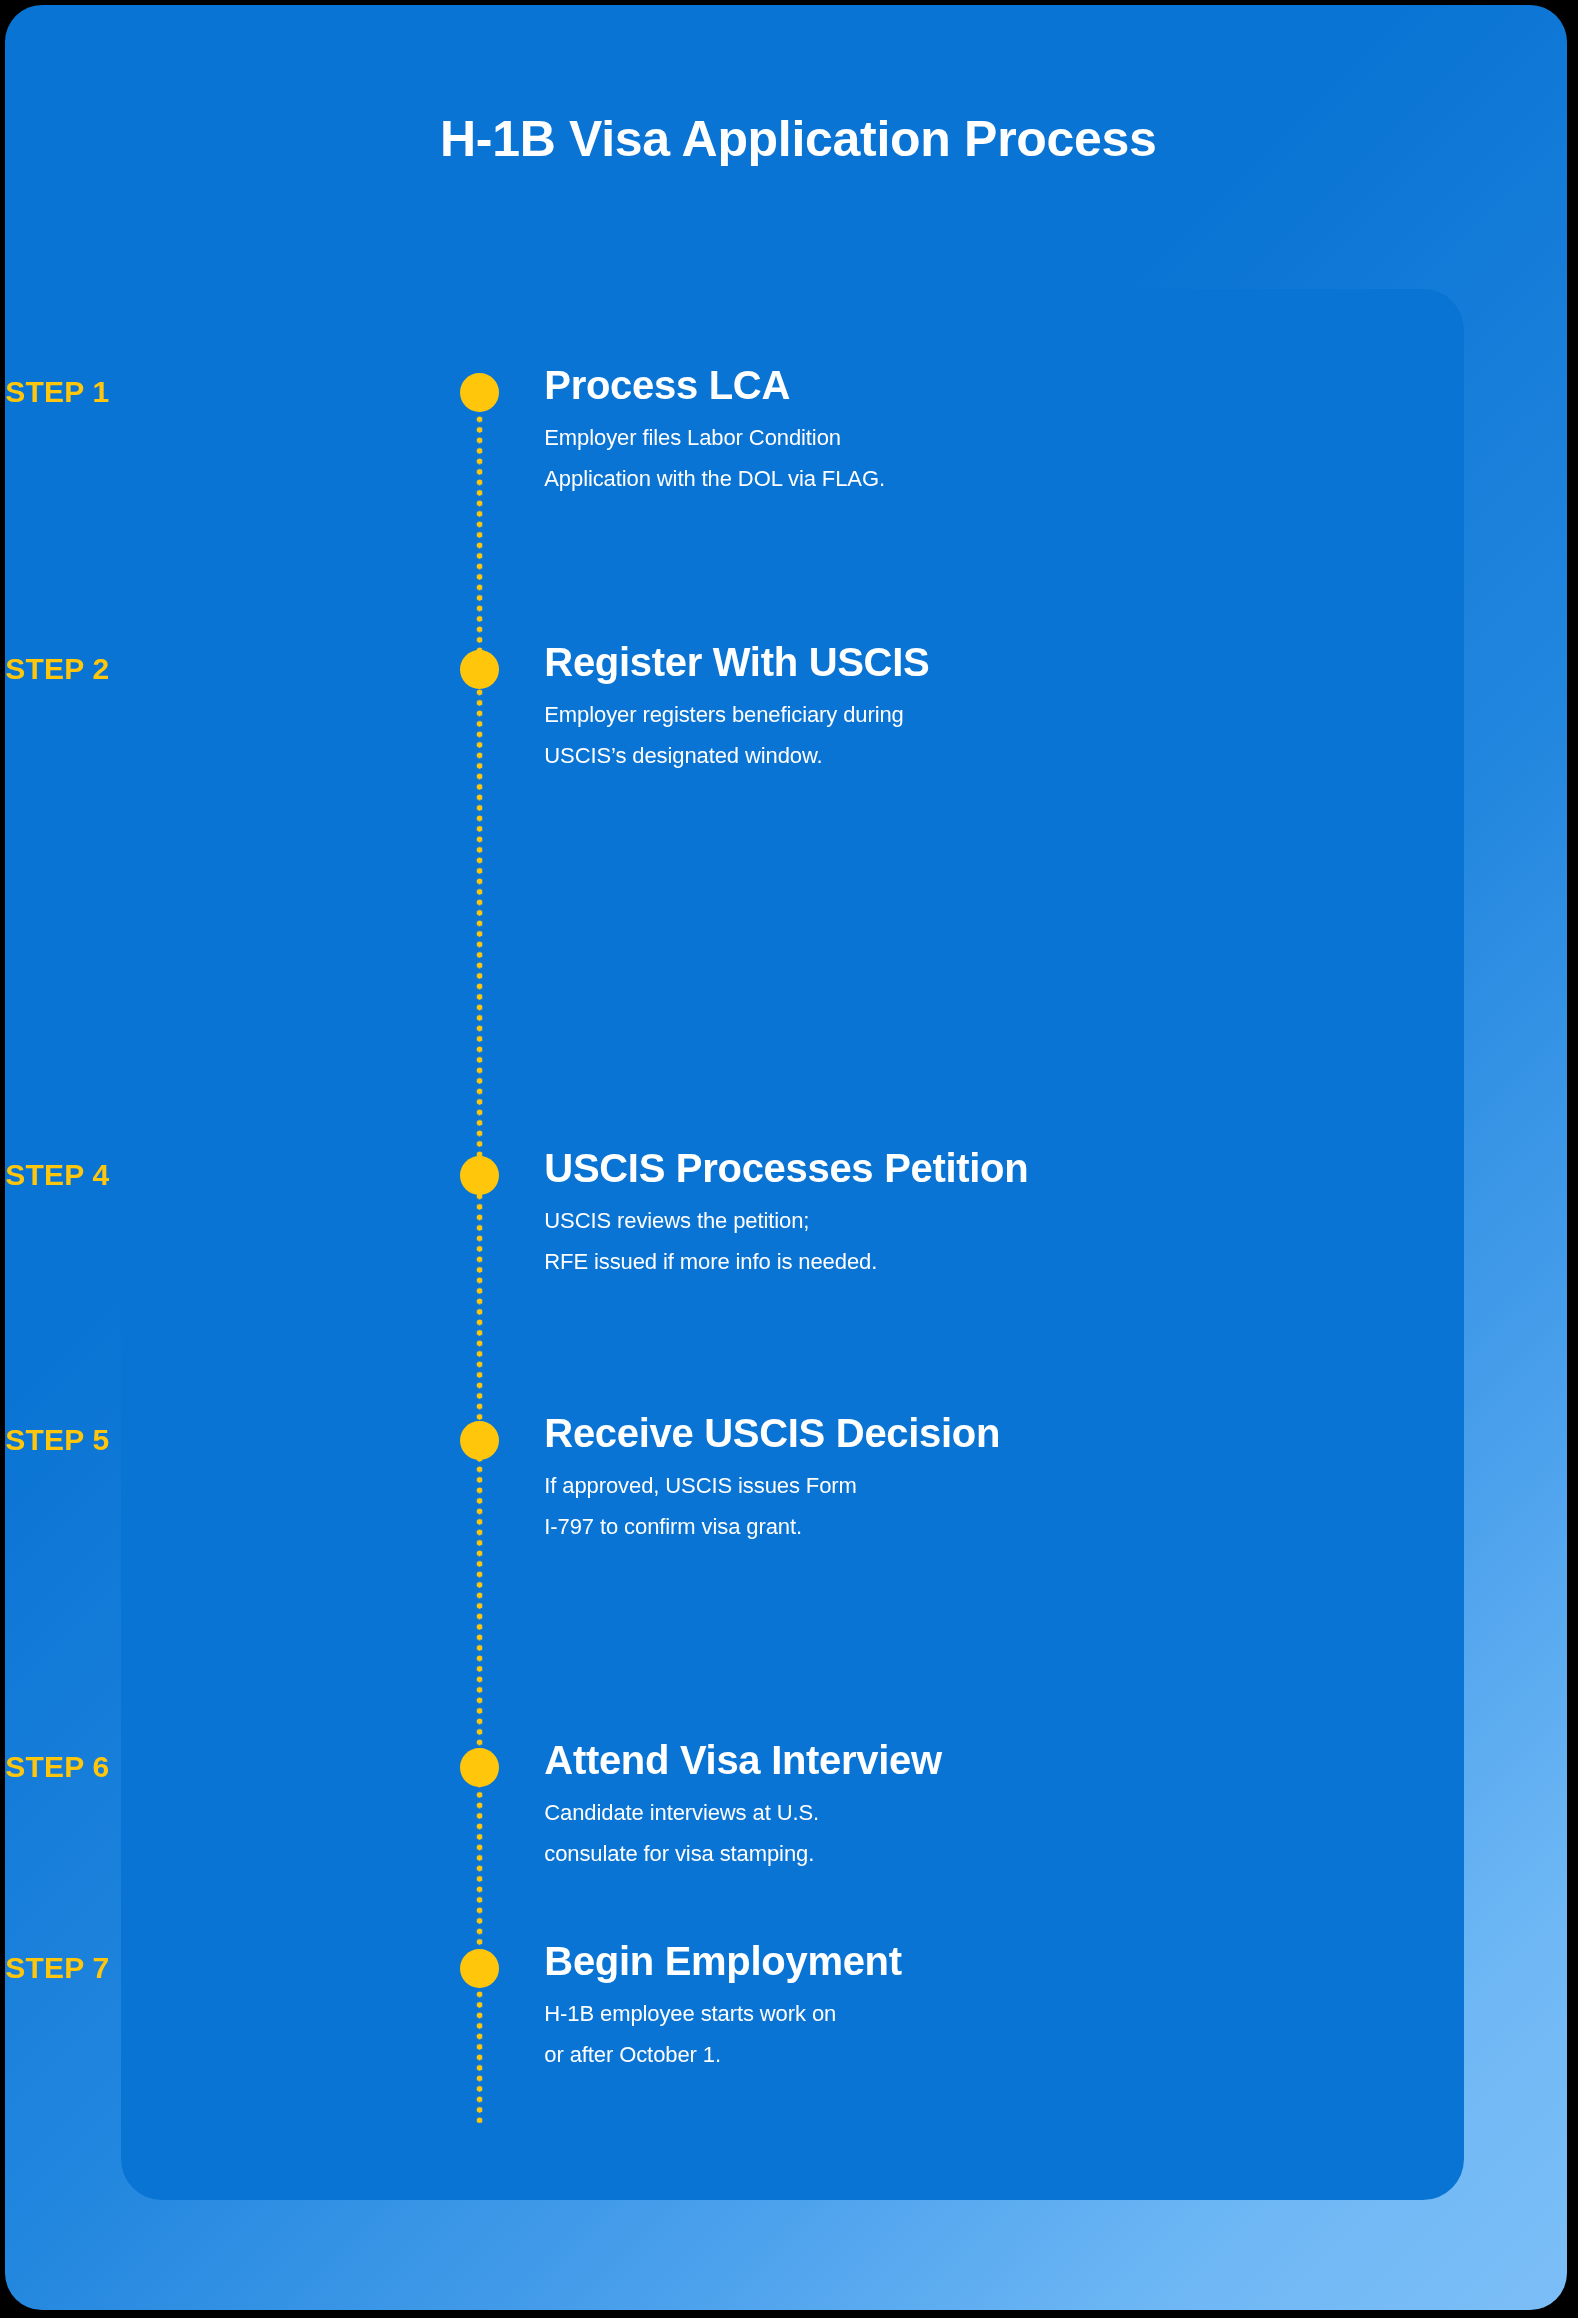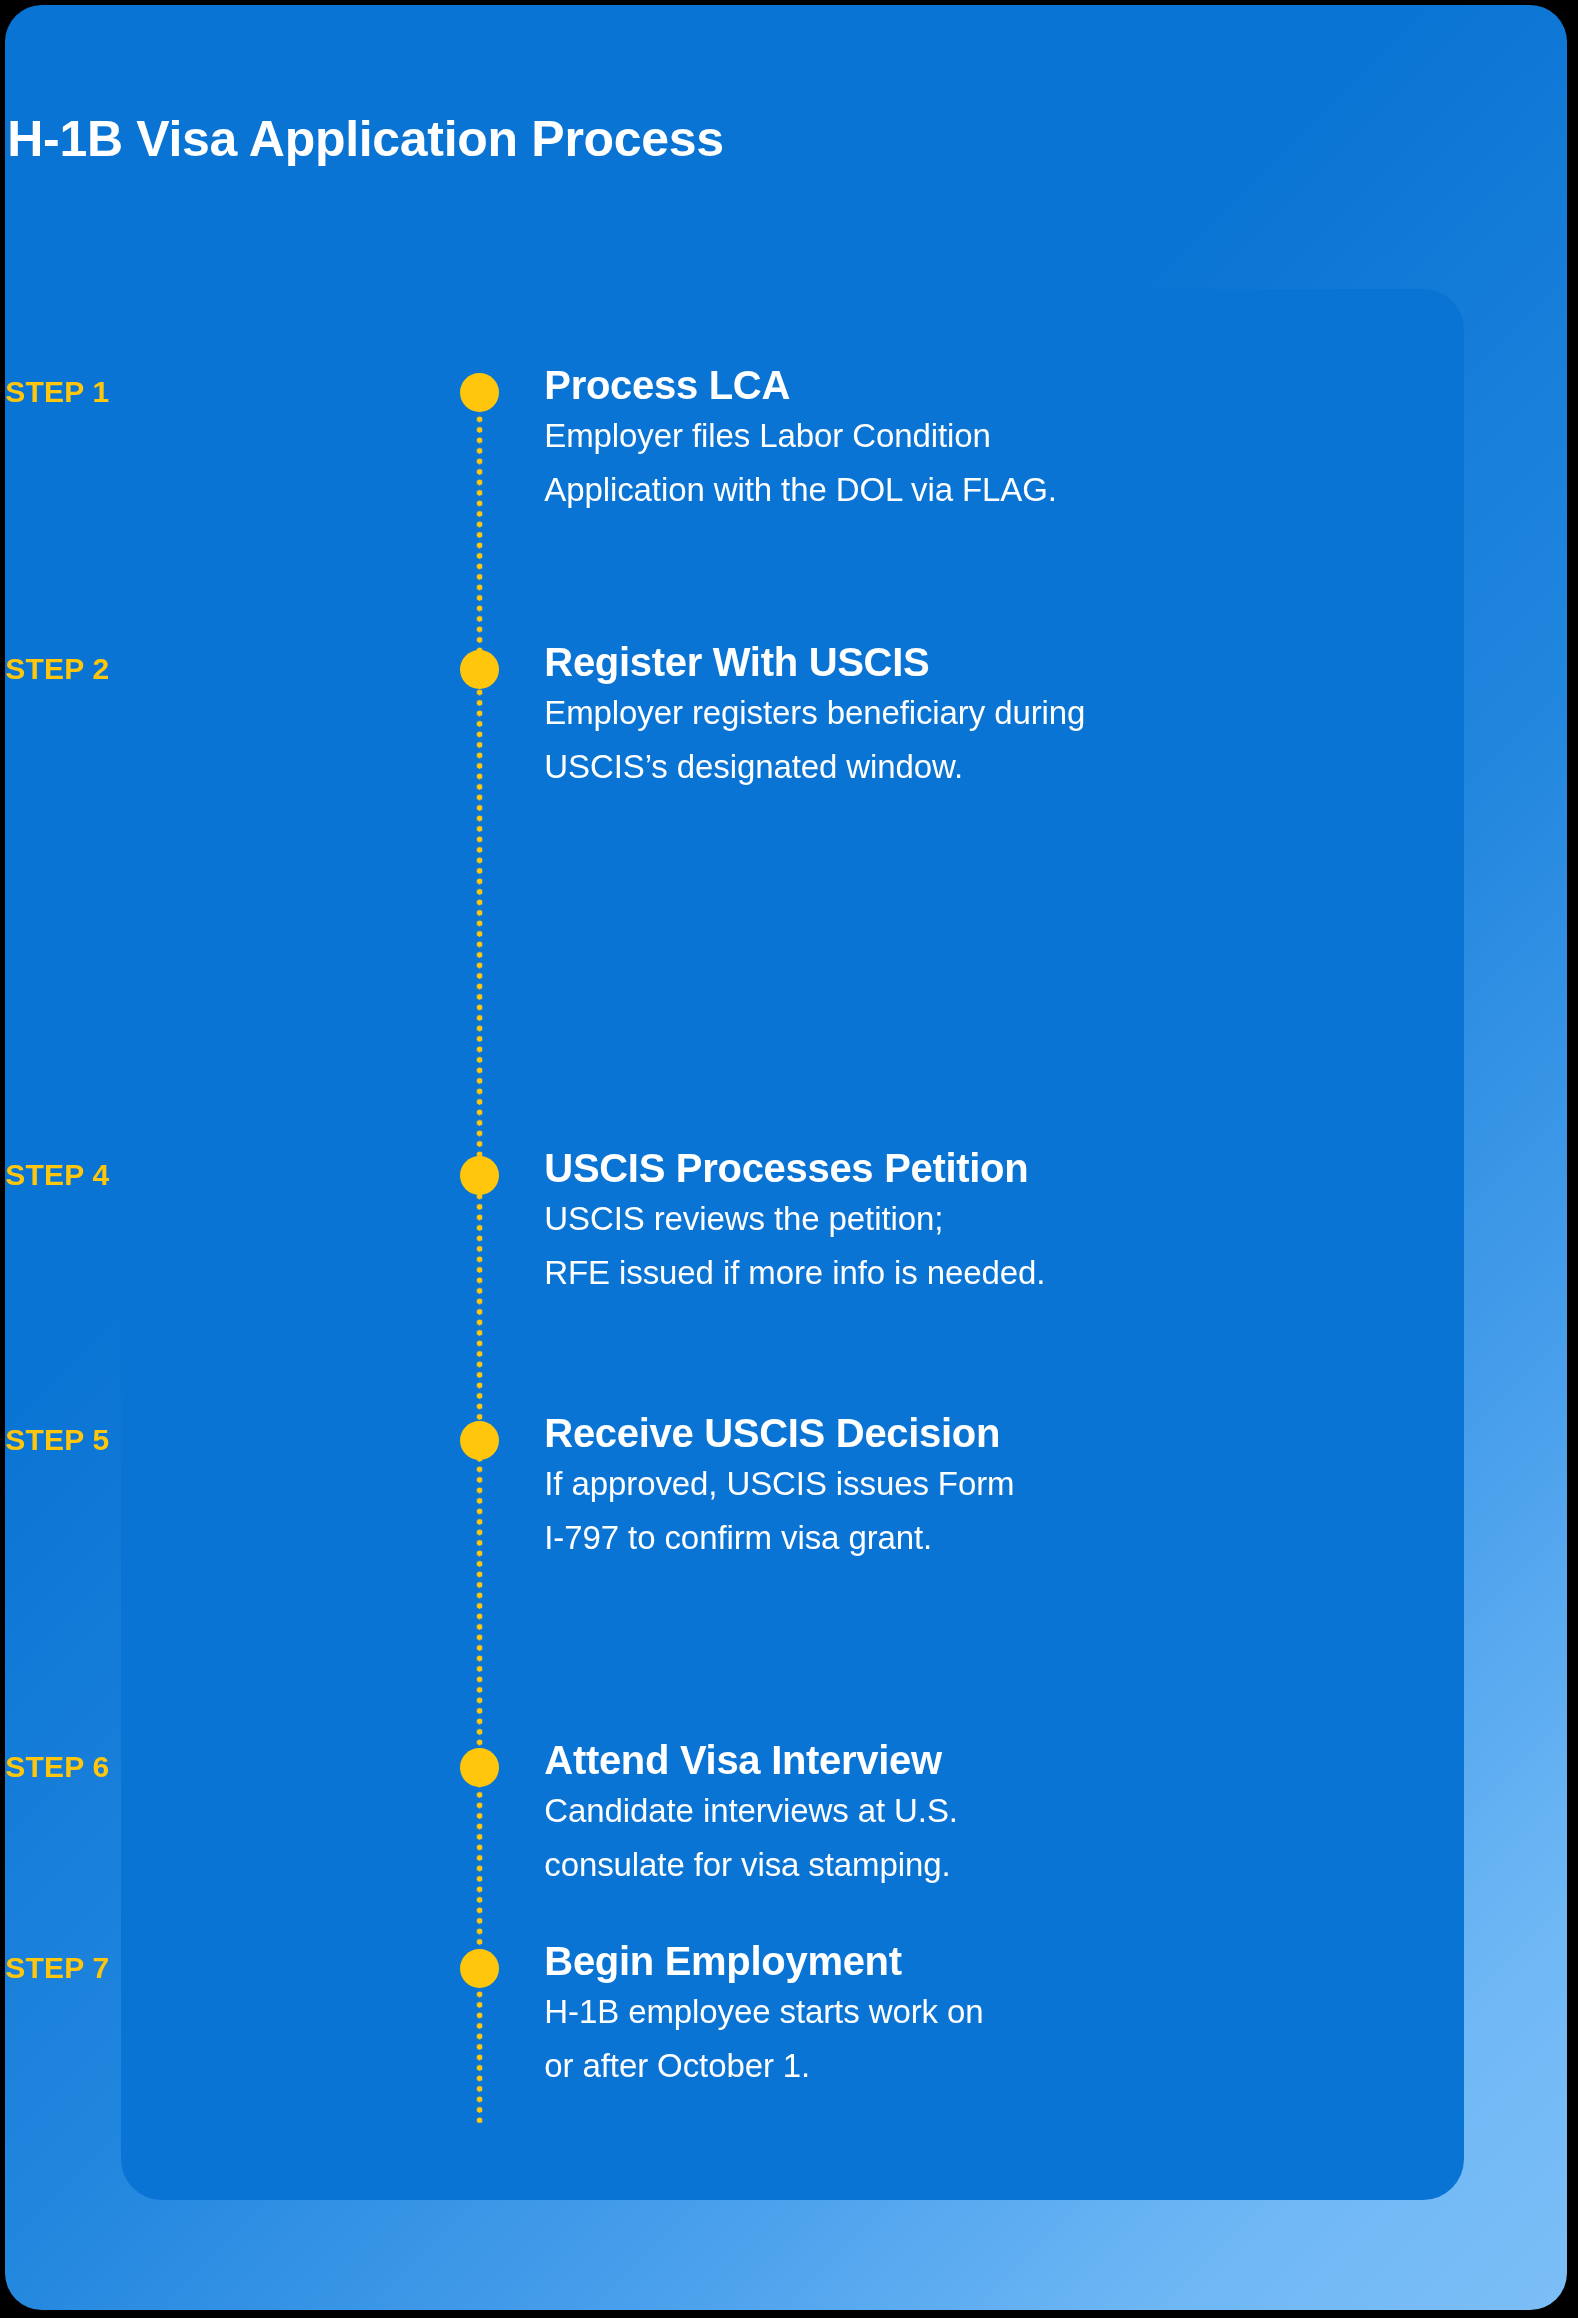--- a/index.html
+++ b/index.html
@@ -35,23 +35,24 @@
                 #2186DE 58%,
                 #4AA0EC 76%,
                 #6FB8F5 90%,
                 #7CBEF7 100%);
     overflow: hidden;
   }
 
   
   #page-title {
     position: absolute;
-    left: 2px;
+    left: 12px;
     top: 105px;
     width: 1562px;
+    text-align: center;
     color: #FFFFFF;
     font-size: 50px;
     font-weight: bold;
     letter-spacing: -0.3px;
     font-family: "Liberation Sans", sans-serif;
     white-space: nowrap;
   }
 
   
   #steps-panel {
@@ -119,24 +120,25 @@
     color: #FFFFFF;
     font-size: 40px;
     font-weight: bold;
     line-height: 47px;
     letter-spacing: -0.3px;
     white-space: nowrap;
     font-family: "Liberation Sans", sans-serif;
   }
 
   .step-desc {
+    margin-top: 8px;
     color: #FFFFFF;
-    font-size: 33px;
+    font-size: 22px;
     font-weight: normal;
-    line-height: 54px;
+    line-height: 41px;
     letter-spacing: -0.1px;
     white-space: pre-line;
     font-family: "Liberation Sans", sans-serif;
   }
 </style>
 </head>
 <body>
 
 <div id="canvas">
 

